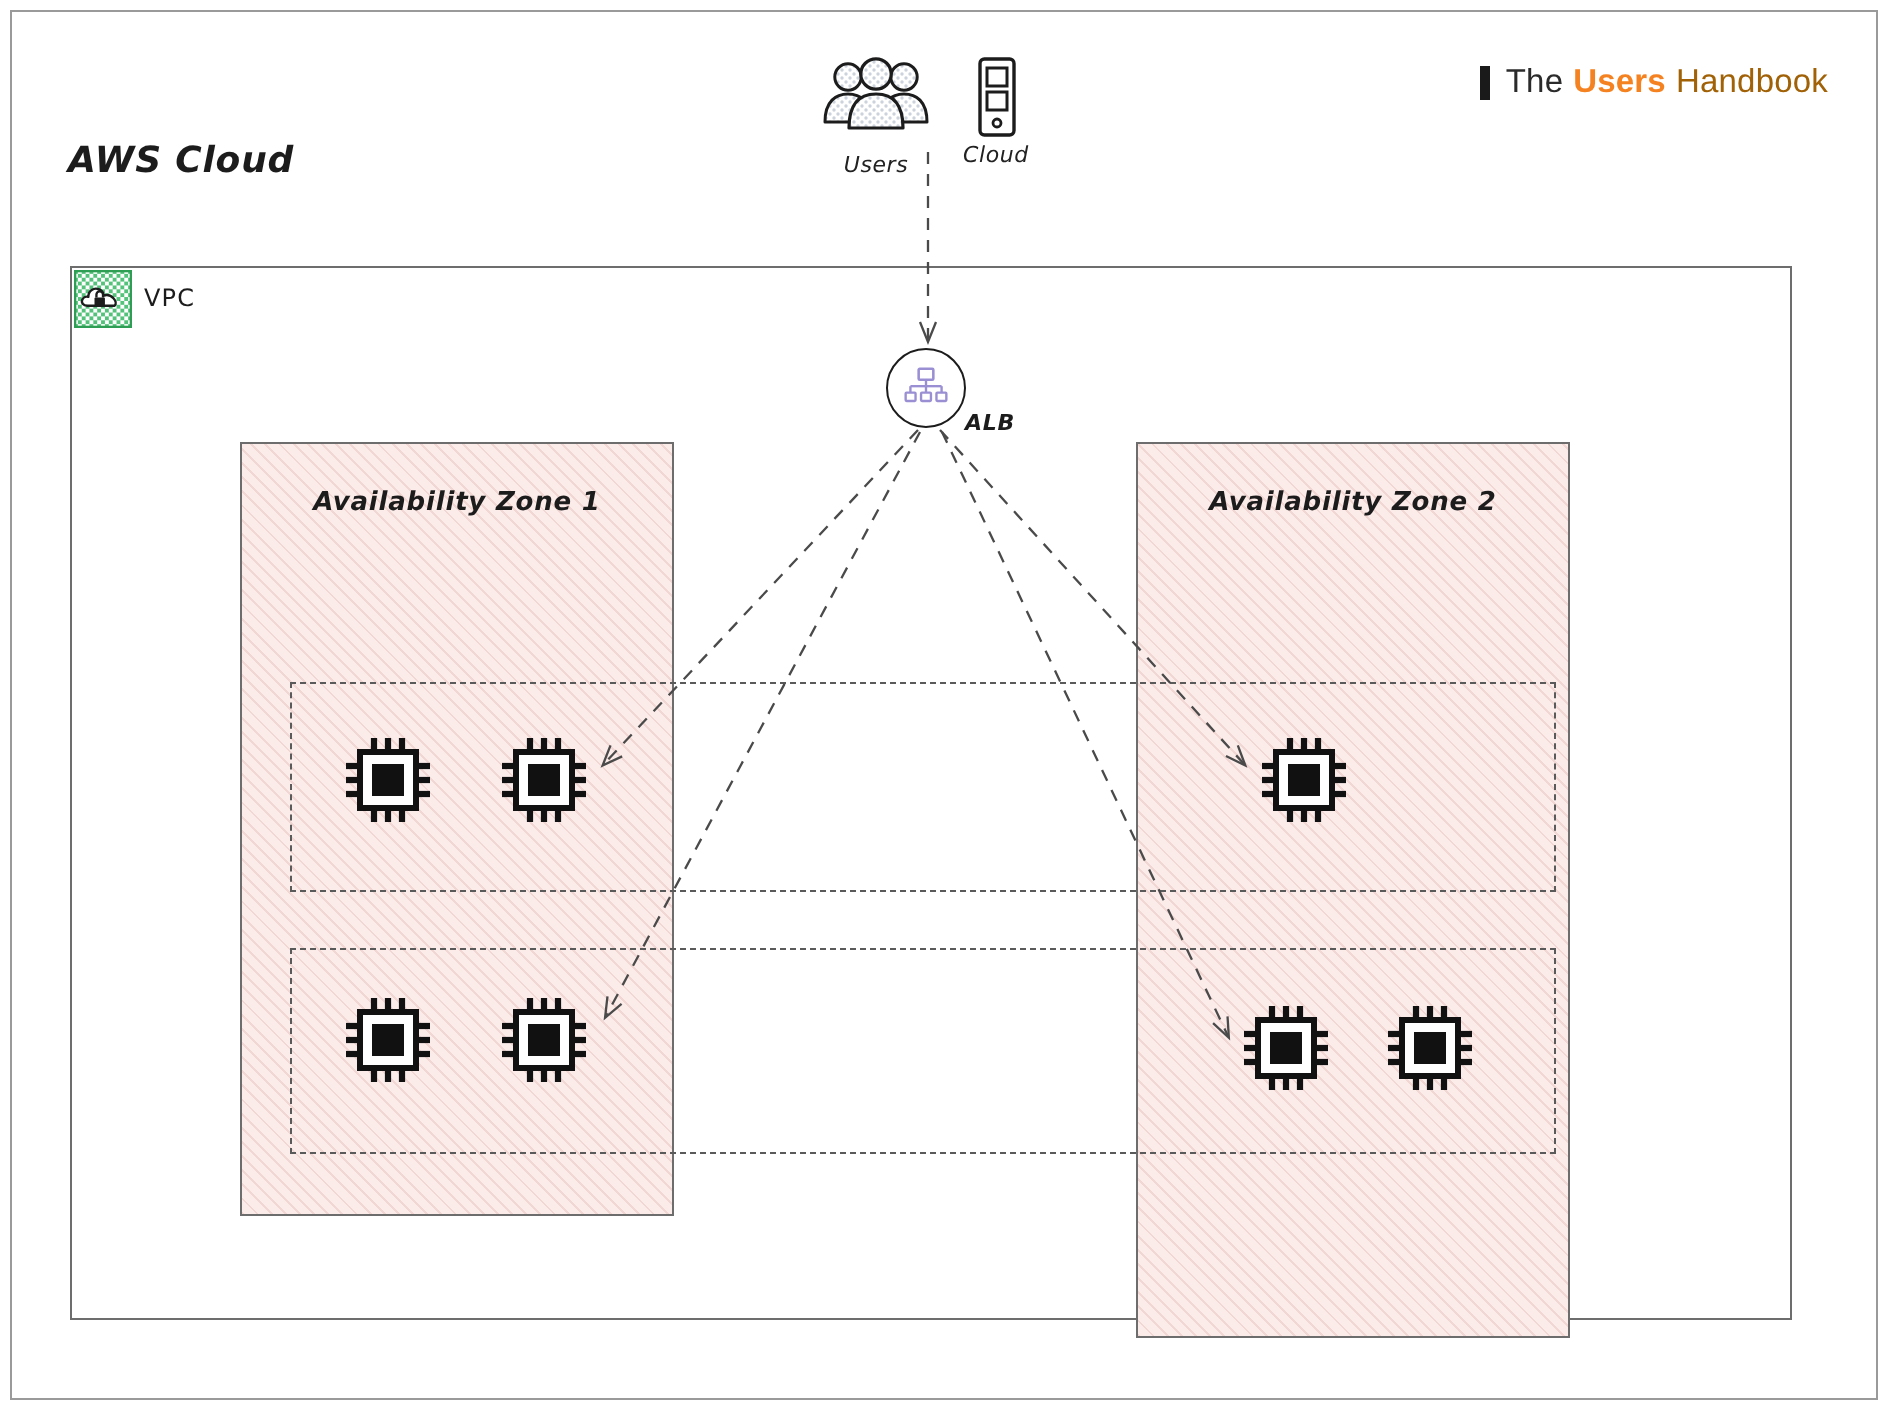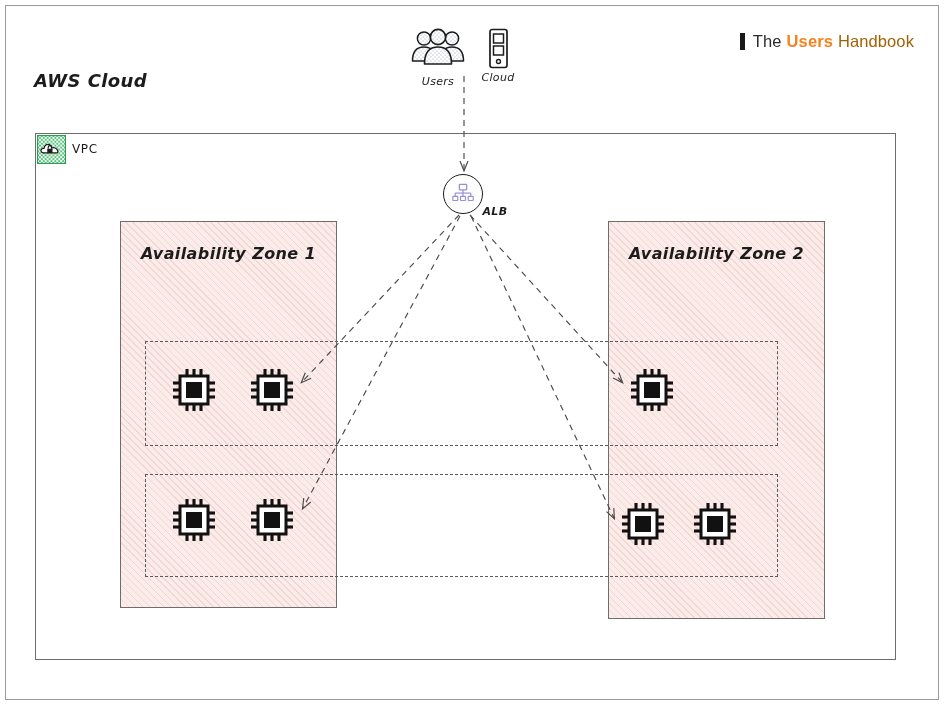--- a/index.html
+++ b/index.html
@@ -111,28 +111,28 @@
     border: 1.2px solid #6d6d6d;
     background-color: #fbebe9;
     background-image: repeating-linear-gradient(
         45deg,
         rgba(214,160,152,0.26) 0px,
         rgba(214,160,152,0.26) 1px,
         rgba(255,255,255,0) 1px,
         rgba(255,255,255,0) 5px);
   }
   #az-1 { left: 120px; top: 221px; width: 217px; height: 387px; }
-  #az-2 { left: 608px; top: 221px; width: 217px; height: 398px; }
+  #az-2 { left: 568px; top: 221px; width: 217px; height: 448px; }
   .az-label {
     position: absolute;
     top: 22px;
     left: 0;
     width: 100%;
     text-align: center;
-    font-size: 16px;
+    font-size: 13px;
   }
 
   
   .subnet {
     position: absolute;
     box-sizing: border-box;
     border: 1.3px dashed #5a5a5a;
     background: transparent;
     pointer-events: none;
   }

